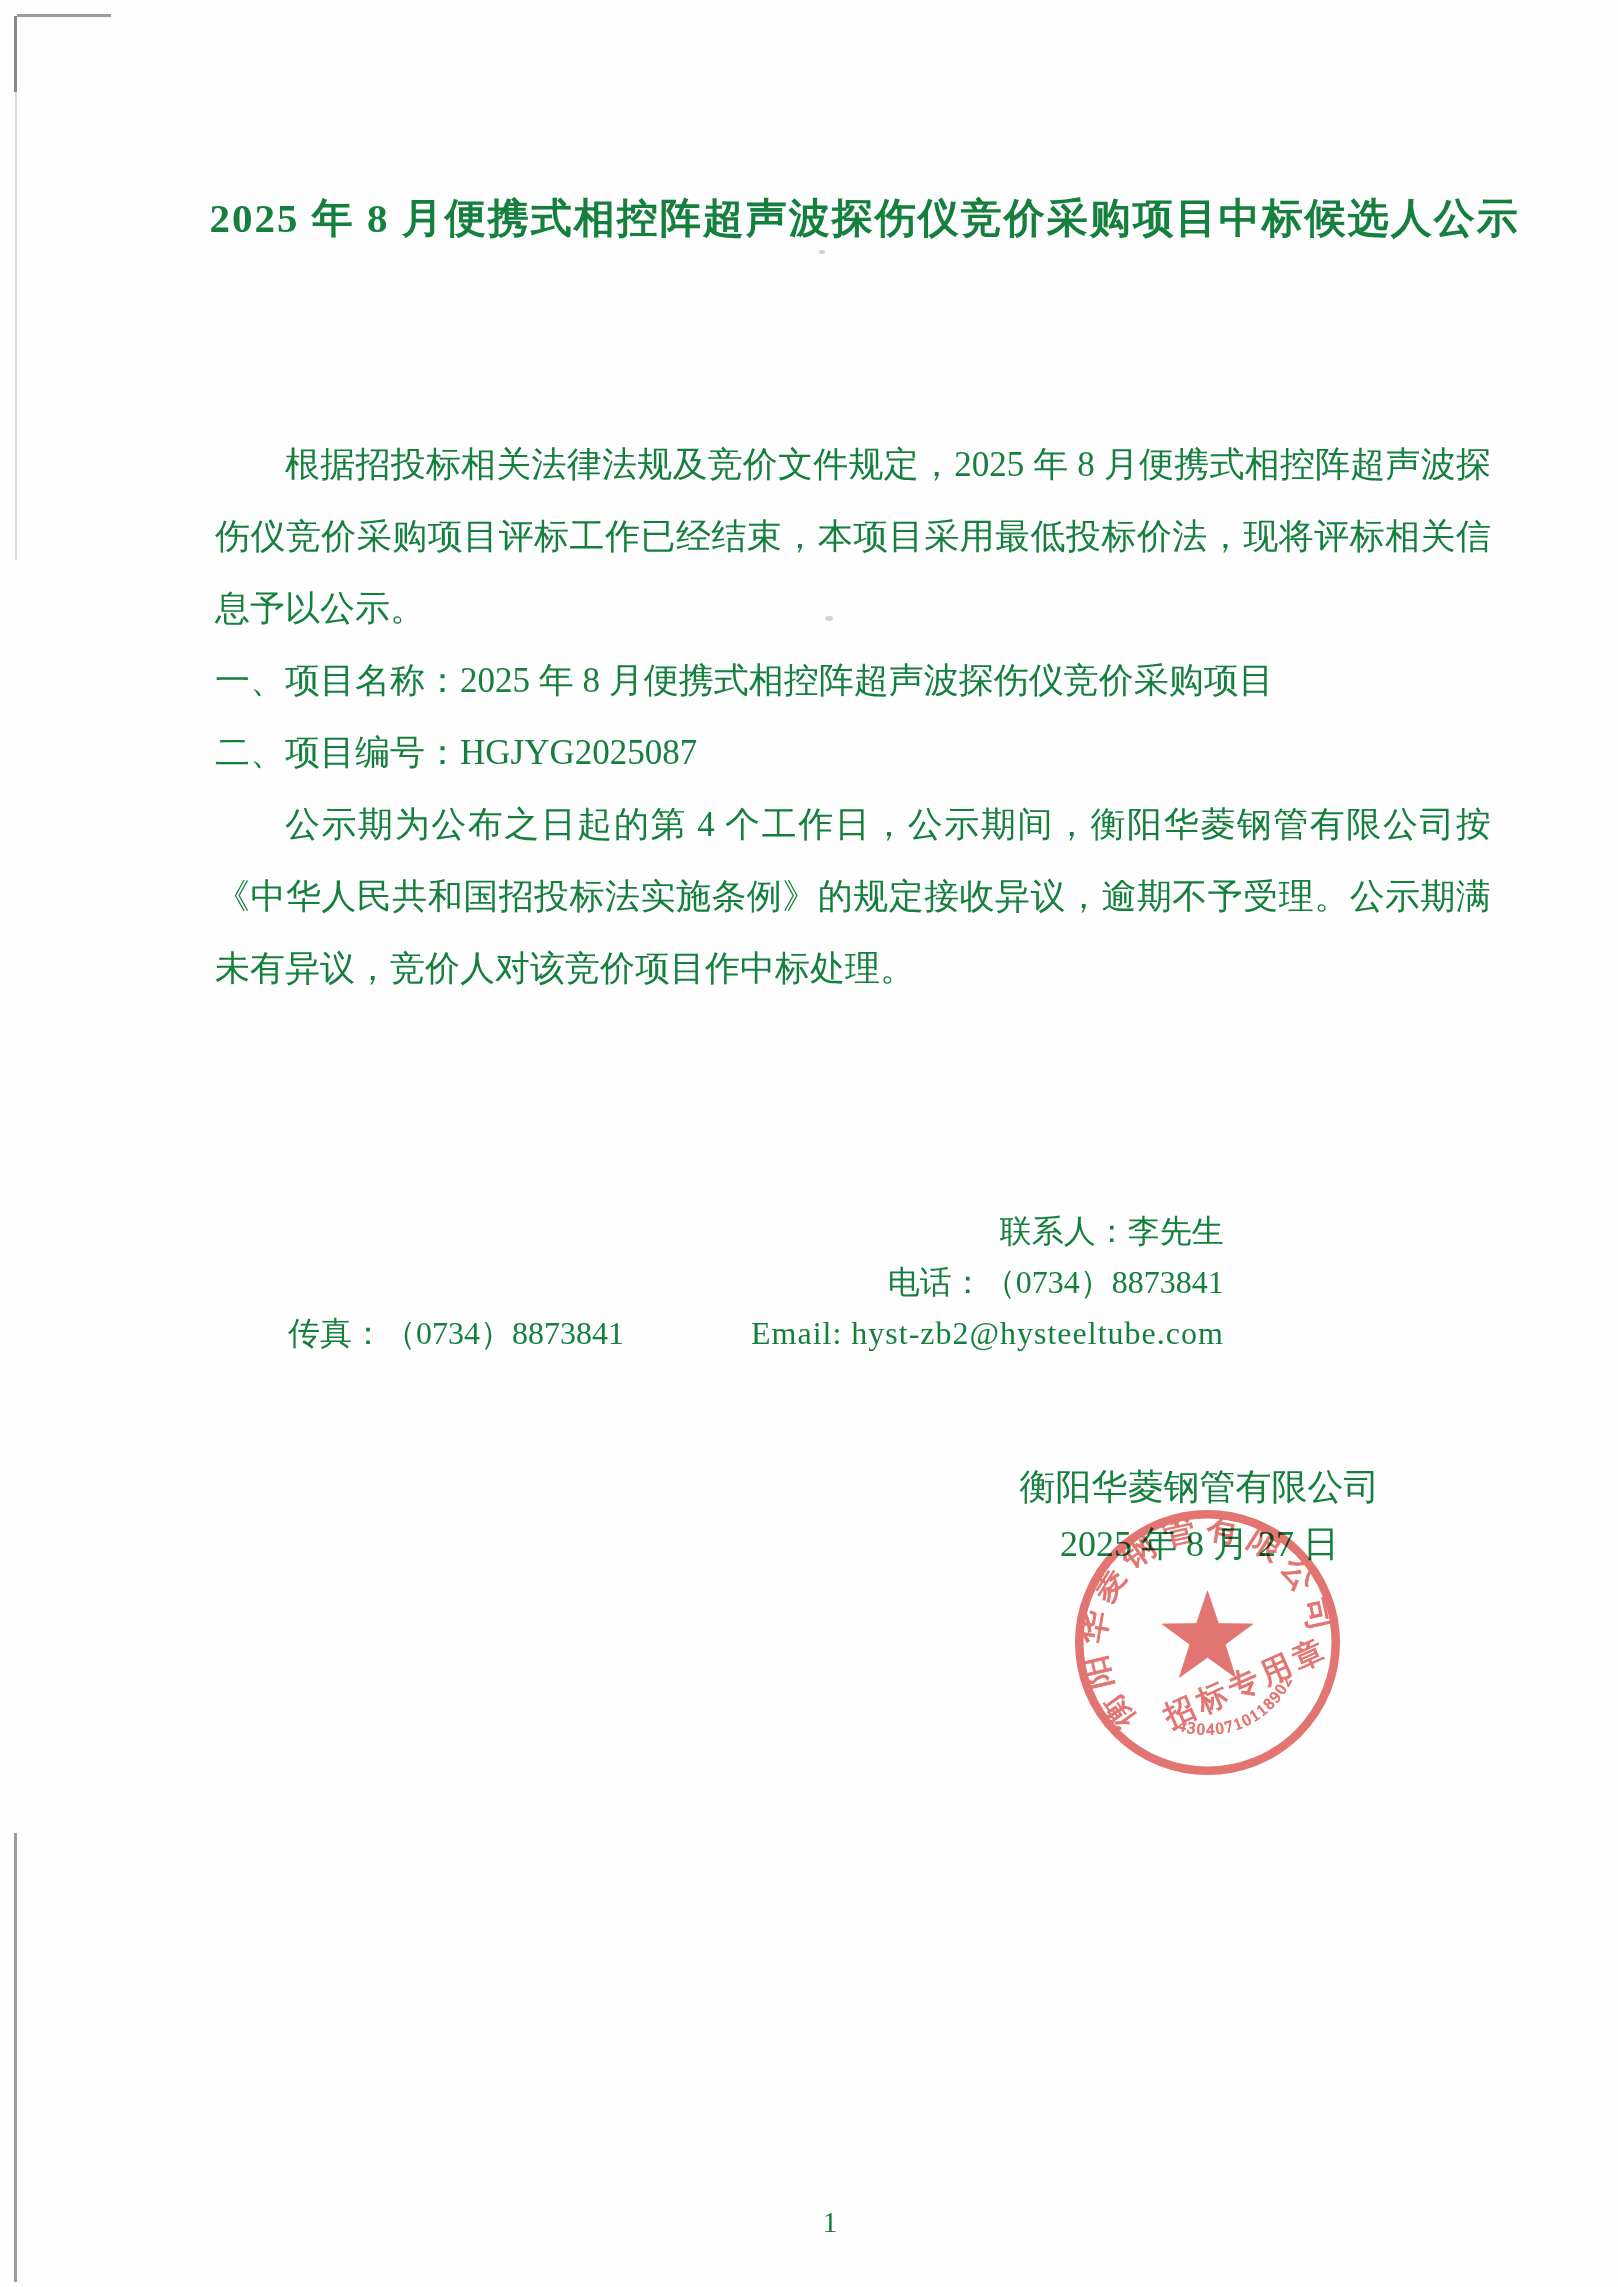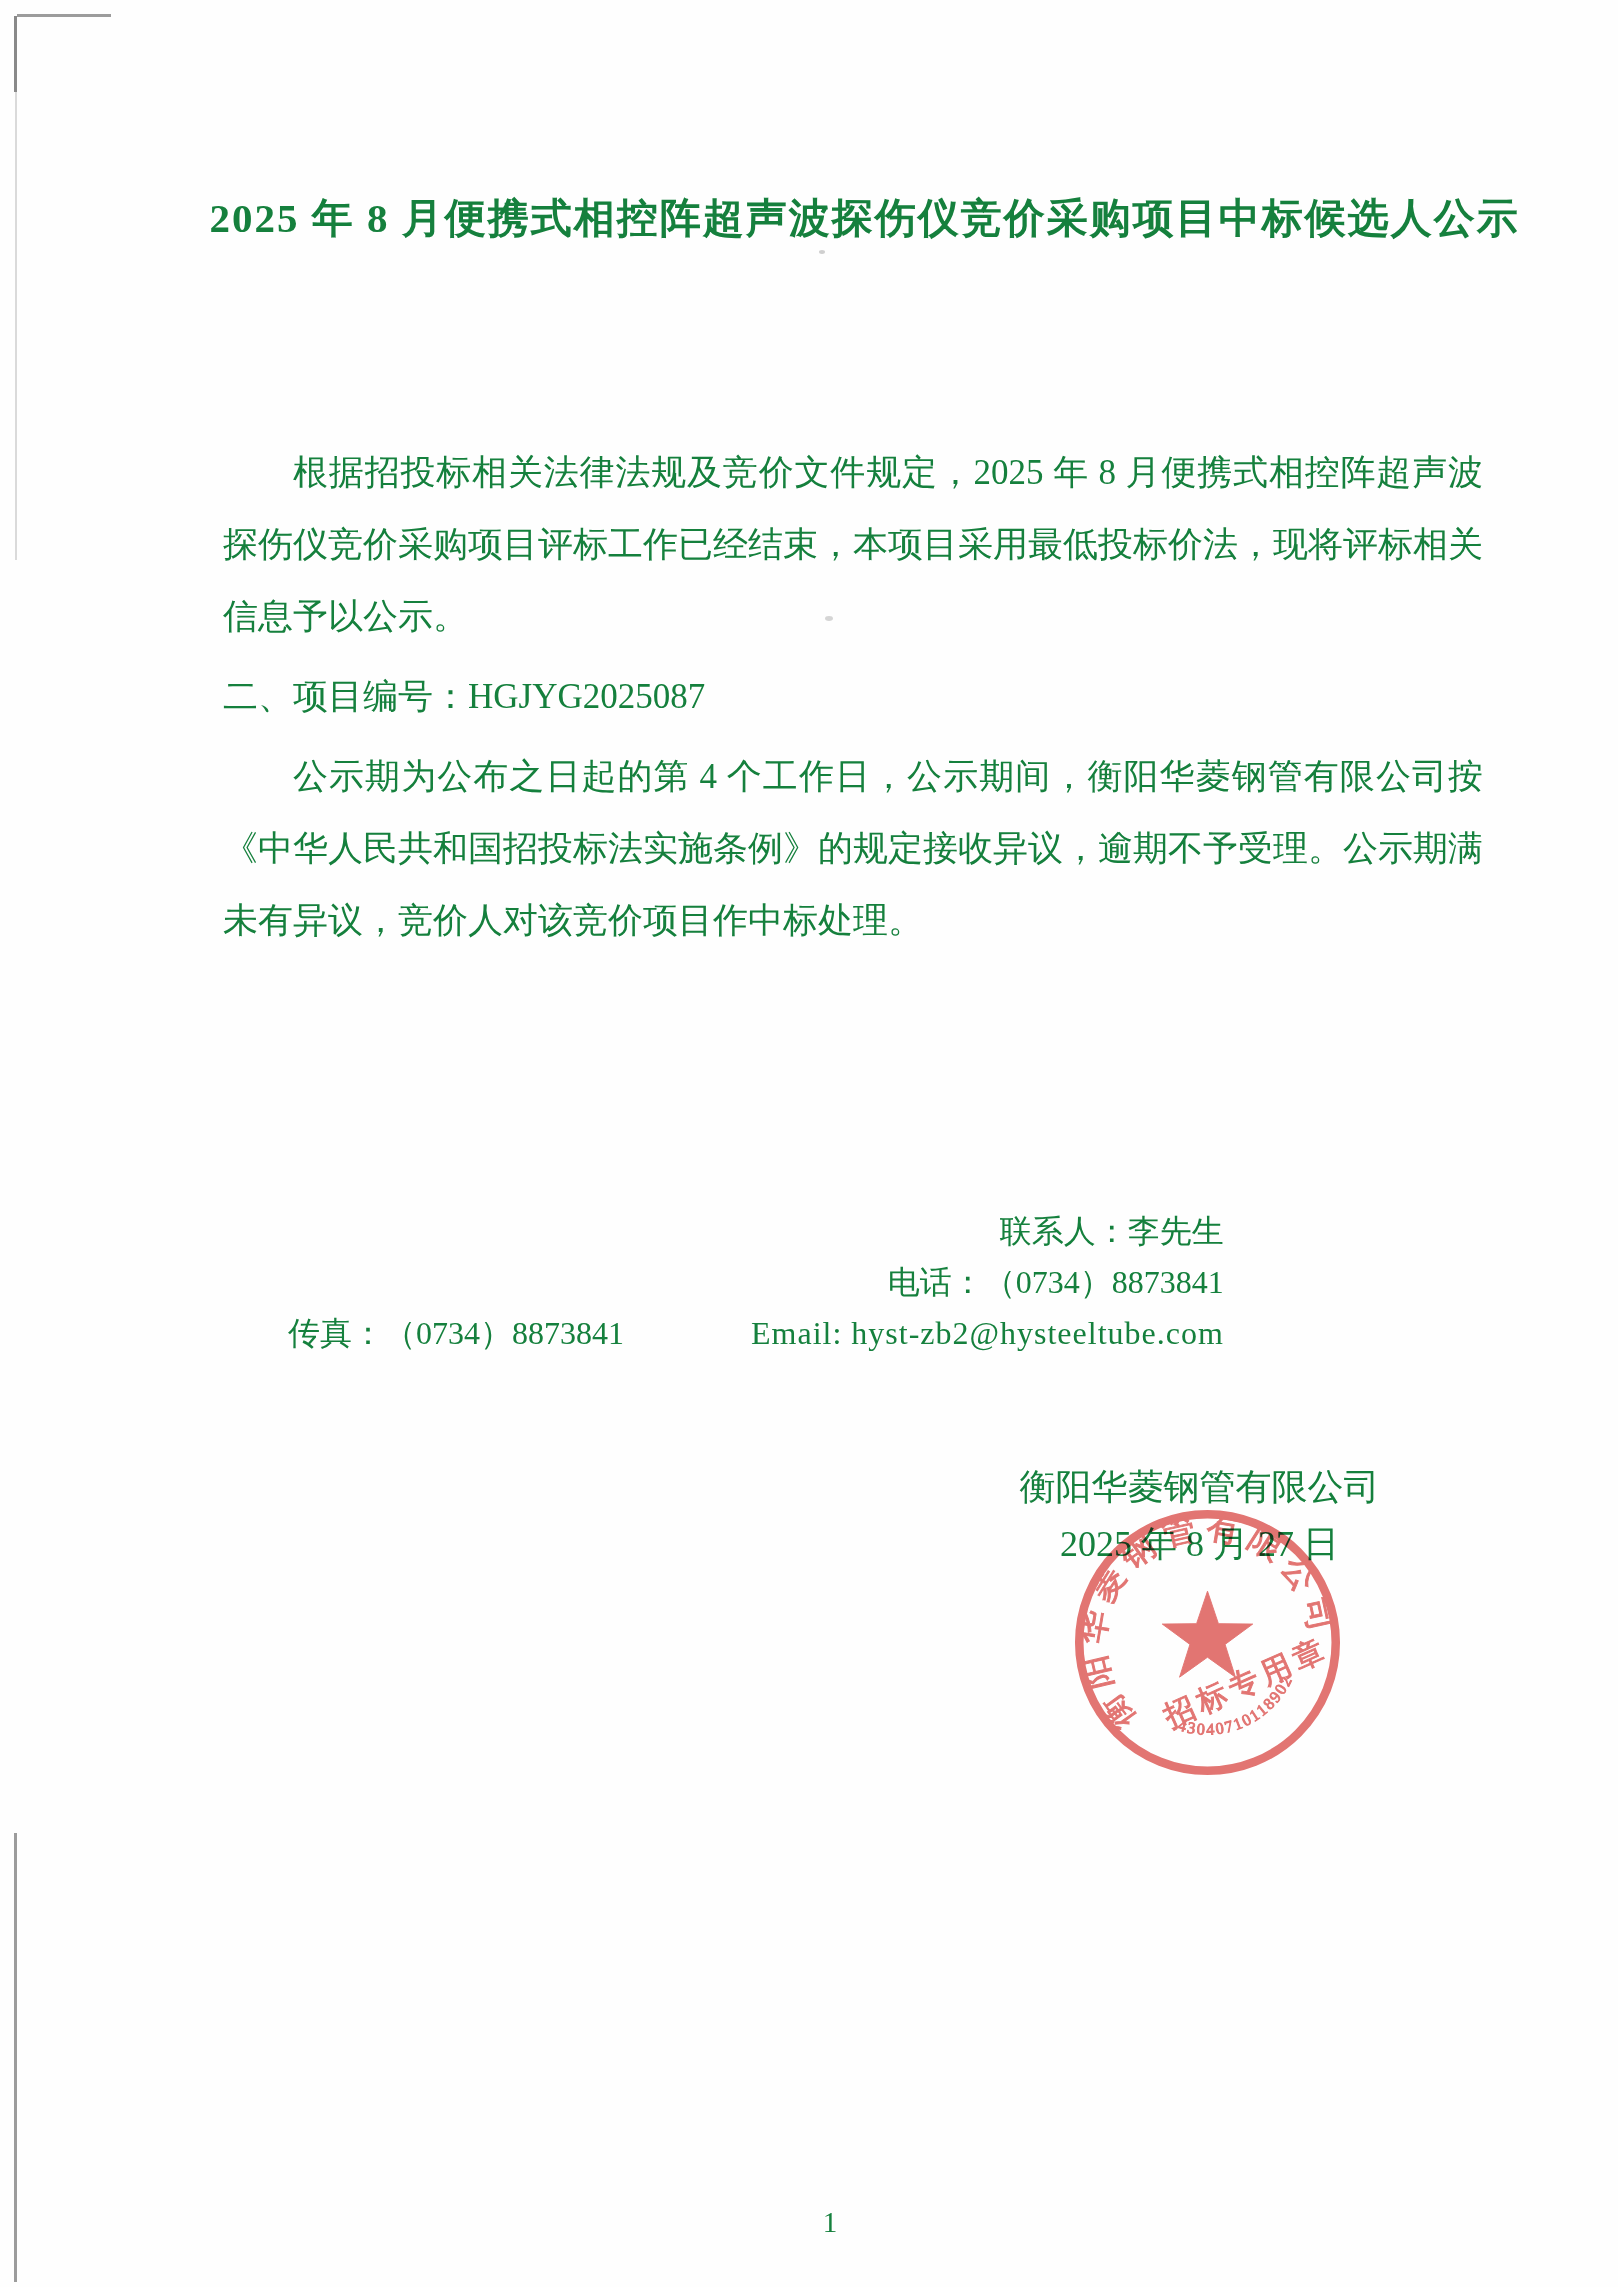--- a/index.html
+++ b/index.html
@@ -17,21 +17,21 @@
     text-align:center;
     font-size:41px;font-weight:700;
     letter-spacing:2px;
     white-space:nowrap;
   }
   .body-text{
     position:absolute;top:429px;left:215px;width:1276px;
     font-size:35px;line-height:72px;
     text-align:justify;
   }
-  .body-text p{margin:8px;padding:0;}
+  .body-text p{margin:0;padding:0;}
   .indent2{text-indent:2em;}
   .candidate-line{padding-left:109px;}
   .contact{
     position:absolute;top:1206px;left:288px;
     font-size:32px;line-height:51px;text-align:right;
   }
   .contact-row{white-space:nowrap;}
   .contact-email{margin-left:127px;letter-spacing:1px;}
   .signature{
     position:absolute;top:1459px;left:985px;width:429px;
@@ -59,20 +59,21 @@
   <div class="artifact" style="left:16.6px;top:13.7px;width:94px;height:2.9px;opacity:.55"></div>
   <div class="artifact" style="left:14.6px;top:92px;width:2px;height:468px;opacity:.2"></div>
   <div class="artifact" style="left:13.7px;top:1833px;width:2.9px;height:449px;opacity:.55"></div>
   <div class="speck" style="left:819px;top:250px;width:5.9px;height:3.9px;opacity:.35"></div>
   <div class="speck" style="left:825px;top:616px;width:7.8px;height:4.9px;opacity:.3"></div>
 
   <div class="doc-title">2025 年 8 月便携式相控阵超声波探伤仪竞价采购项目中标候选人公示</div>
 
   <div class="body-text">
     <p class="indent2">根据招投标相关法律法规及竞价文件规定，2025 年 8 月便携式相控阵超声波探伤仪竞价采购项目评标工作已经结束，本项目采用最低投标价法，现将评标相关信息予以公示。</p>
+    <p>一、项目名称：2025 年 8 月便携式相控阵超声波探伤仪竞价采购项目</p>
     <p>二、项目编号：HGJYG2025087</p>
     <p class="indent2">公示期为公布之日起的第 4 个工作日，公示期间，衡阳华菱钢管有限公司按《中华人民共和国招投标法实施条例》的规定接收异议，逾期不予受理。公示期满未有异议，竞价人对该竞价项目作中标处理。</p>
   </div>
 
   <div class="contact">
     <div class="contact-row">联系人：李先生</div>
     <div class="contact-row">电话：（0734）8873841</div>
     <div class="contact-row">
       <span>传真：（0734）8873841</span><span class="contact-email">Email: hyst-zb2@hysteeltube.com</span>
     </div>

